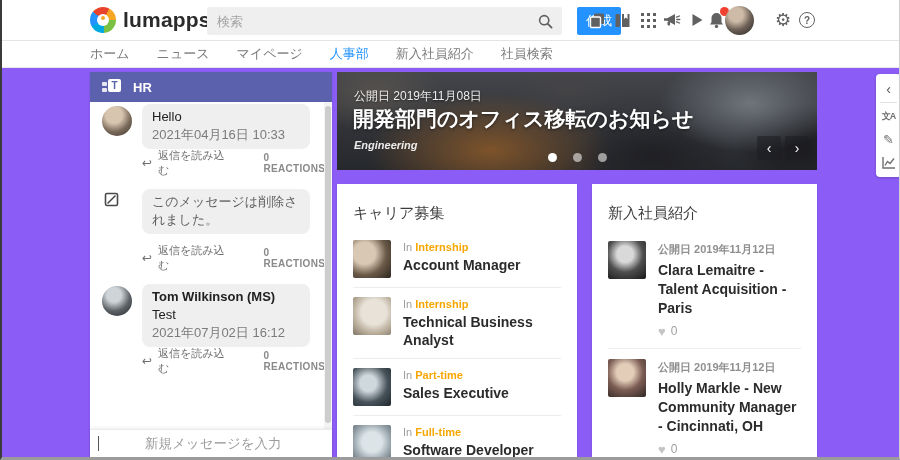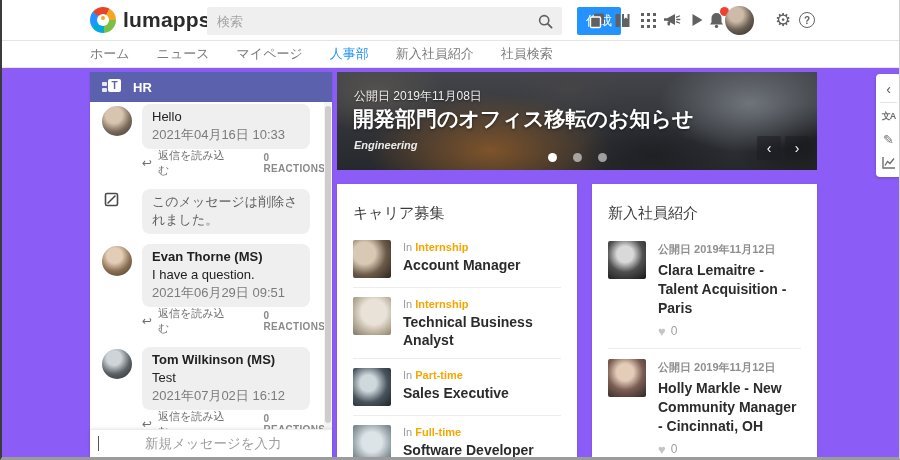--- a/index.html
+++ b/index.html
@@ -239,28 +239,20 @@
               <rect x="1.5" y="1.5" width="12" height="12" rx="1.5" fill="none" stroke="#4a4a4a" stroke-width="1.6"></rect>
               <line x1="4" y1="11" x2="11" y2="4" stroke="#4a4a4a" stroke-width="1.6" stroke-linecap="round"></line>
             </svg>
         </span>
         <div class="bubble">
           <div>このメッセージは削除されました。</div>
         </div>
       </div>
       <div class="msg-gap"></div>
 
-      <div class="msg">
-        <span class="avatar av2"></span>
-        <div class="bubble">
-          <div class="name">Evan Thorne (MS)</div>
-          <div>I have a question.</div>
-          <div class="time">2021年06月29日 09:51</div>
-        </div>
-      </div>
       <div class="reply-row">
         <span class="reply-ico">↩</span>
         <span class="reply-label">返信を読み込む</span>
         <span class="reactions">0 REACTIONS</span>
       </div>
       <div class="msg-gap"></div>
 
       <div class="msg">
         <span class="avatar av3"></span>
         <div class="bubble">

